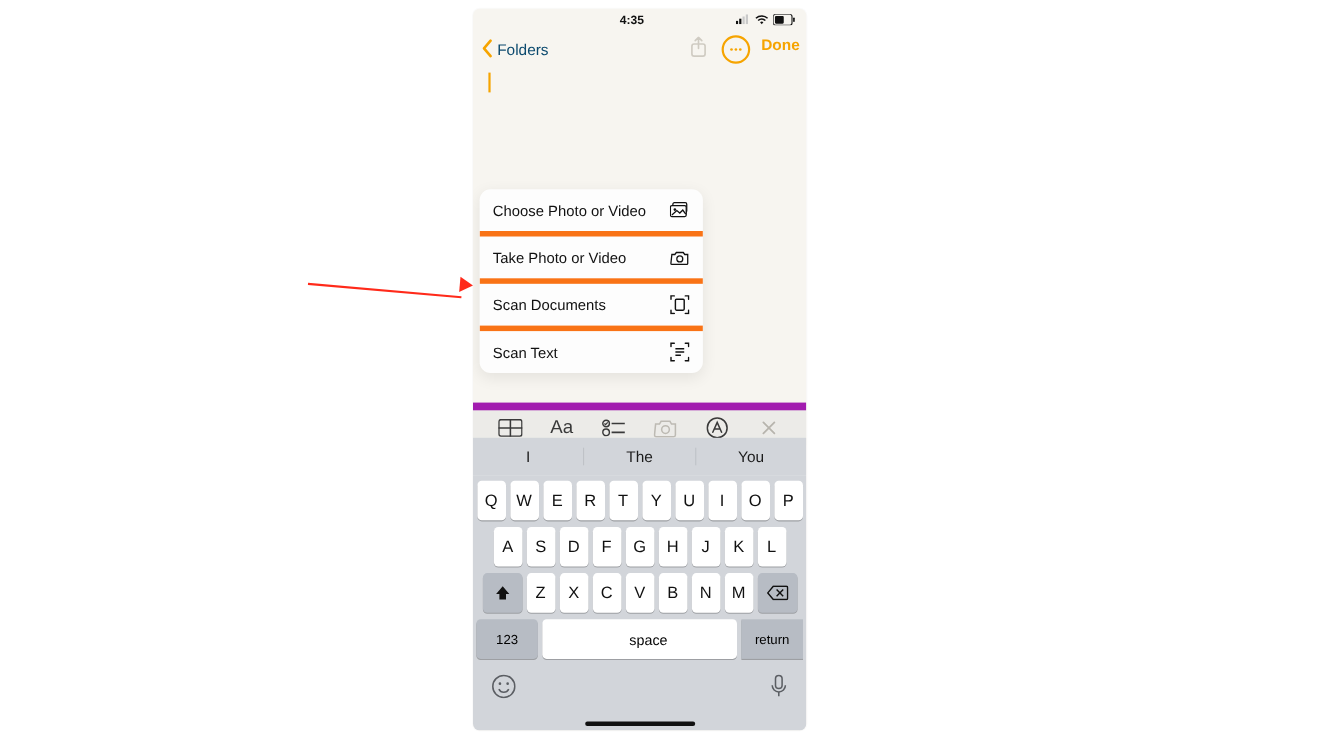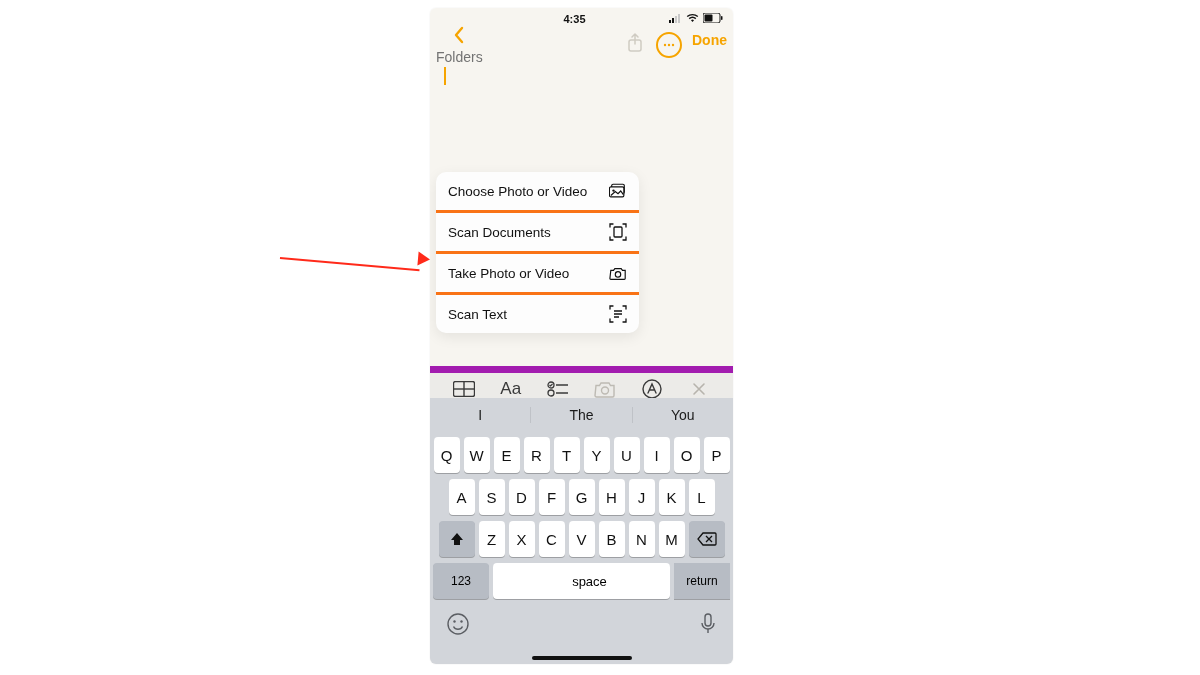--- a/index.html
+++ b/index.html
@@ -2,29 +2,29 @@
 <html><head>
 <meta charset="utf-8">
 <style>
   html,body{margin:0;padding:0;width:1200px;height:675px;background:#fff;font-family:-apple-system,Helvetica,Arial,sans-serif;overflow:hidden;position:relative;}
   .phone{position:absolute;left:430px;top:8px;width:303px;height:656px;border-radius:6px;background:#f7f5f0;box-shadow:0 0 0 1px rgba(0,0,0,.02);overflow:hidden;}
   .status{display:flex;align-items:center;justify-content:space-between;height:18px;padding:2px 10px 0 10px;font-size:11px;font-weight:600;color:#111;}
   .status-left{width:40px;}
   .status-center{flex:1;text-align:center;}
   .status-right{display:flex;align-items:center;gap:4px;font-size:10px;}
   .nav{display:flex;align-items:center;justify-content:space-between;height:34px;padding:0 6px;}
-  .nav-left{display:flex;align-items:center;gap:2px;color:#737373;font-size:14px;font-weight:500;flex-direction:column;}
+  .nav-left{display:flex;align-items:center;gap:2px;color:#0c4a6e;font-size:14px;font-weight:500;}
   .nav-right{display:flex;gap:10px;}
   .share-ico{width:22px;height:22px;display:flex;align-items:center;justify-content:center;color:#d0ccc3;}
   .more-ico{width:22px;height:22px;border:2px solid #f6a400;border-radius:50%;display:flex;align-items:center;justify-content:center;}
   .done{color:#f6a400;font-size:14px;font-weight:600;}
   .editor{height:320px;padding:4px 14px;}
   .cursor{display:inline-block;width:2px;height:18px;background:#f6a400;vertical-align:middle;}
   .menu{position:absolute;left:6px;top:164px;width:203px;background:#fdfdfd;border-radius:10px;box-shadow:0 4px 14px rgba(0,0,0,.08);overflow:hidden;}
-  .menu-item{display:flex;align-items:center;justify-content:space-between;padding:10px 12px;font-size:13.5px;color:#111;border-bottom:3px solid #f97316;}
+  .menu-item{display:flex;align-items:center;justify-content:space-between;padding:10px 12px;font-size:13.5px;color:#111;border-bottom:5px solid #f97316;}
   .menu-item:last-child{border-bottom:none;}
   .menu-icon{width:18px;height:18px;display:flex;align-items:center;justify-content:center;}
   .toolbar{position:absolute;left:0;right:0;top:358px;height:32px;background:#ecebe8;border-top:7px solid #a21caf;display:flex;align-items:center;justify-content:space-around;padding:0 10px;}
   .tb-item{width:30px;height:24px;display:flex;align-items:center;justify-content:center;color:#3a3a3a;}
   .tb-sel{color:#bdbab3;}
   .tb-x{color:#b7b4ad;font-size:17px;font-weight:400;}
   .suggest{position:absolute;left:0;right:0;top:390px;height:34px;background:#d2d5da;display:flex;align-items:center;}
   .sug{flex:1;text-align:center;font-size:14px;color:#1b1b1b;border-right:1px solid #bfc2c7;}
   .sug:last-child{border-right:none;}
   .kbd{position:absolute;left:0;right:0;top:424px;bottom:0;background:#d2d5da;padding:5px 3px 4px 3px;}
@@ -112,34 +112,34 @@
       <span class="menu-icon">
         <svg width="20" height="16" viewBox="0 0 20 16">
             <rect x="3" y="0.5" width="14" height="10" rx="1.5" stroke="#111" stroke-width="1.3" fill="none"></rect>
             <rect x="0.5" y="3.5" width="16" height="11" rx="1.5" stroke="#111" stroke-width="1.3" fill="#fdfdfd"></rect>
             <circle cx="5" cy="7.5" r="1.3" fill="#111"></circle>
             <path d="M2 13 L7 8.5 L10 11 L13 8 L16 12" stroke="#111" stroke-width="1.3" fill="none"></path>
           </svg>
       </span>
     </div>
     <div class="menu-item">
+      <span>Take Photo or Video</span>
+      <span class="menu-icon">
+        <svg width="20" height="15" viewBox="0 0 20 15">
+            <path d="M2 4 h3 l1.5 -2 h7 l1.5 2 h3 v9 a1 1 0 0 1 -1 1 h-15 a1 1 0 0 1 -1 -1 z" stroke="#111" stroke-width="1.3" fill="none"></path>
+            <circle cx="10" cy="8.5" r="3" stroke="#111" stroke-width="1.3" fill="none"></circle>
+          </svg>
+      </span>
+    </div>
+    <div class="menu-item">
       <span>Scan Documents</span>
       <span class="menu-icon">
         <svg width="18" height="18" viewBox="0 0 18 18">
             <path d="M1 4 V1 H4 M14 1 H17 V4 M17 14 V17 H14 M4 17 H1 V14" stroke="#111" stroke-width="1.3" fill="none" stroke-linecap="round"></path>
             <rect x="5" y="4" width="8" height="10" rx="1" stroke="#111" stroke-width="1.3" fill="none"></rect>
-          </svg>
-      </span>
-    </div>
-    <div class="menu-item">
-      <span>Take Photo or Video</span>
-      <span class="menu-icon">
-        <svg width="20" height="15" viewBox="0 0 20 15">
-            <path d="M2 4 h3 l1.5 -2 h7 l1.5 2 h3 v9 a1 1 0 0 1 -1 1 h-15 a1 1 0 0 1 -1 -1 z" stroke="#111" stroke-width="1.3" fill="none"></path>
-            <circle cx="10" cy="8.5" r="3" stroke="#111" stroke-width="1.3" fill="none"></circle>
           </svg>
       </span>
     </div>
     <div class="menu-item">
       <span>Scan Text</span>
       <span class="menu-icon">
         <svg width="18" height="18" viewBox="0 0 18 18">
             <path d="M1 4 V1 H4 M14 1 H17 V4 M17 14 V17 H14 M4 17 H1 V14" stroke="#111" stroke-width="1.3" fill="none" stroke-linecap="round"></path>
             <line x1="5" y1="6" x2="13" y2="6" stroke="#111" stroke-width="1.3"></line>
             <line x1="5" y1="9" x2="13" y2="9" stroke="#111" stroke-width="1.3"></line>

